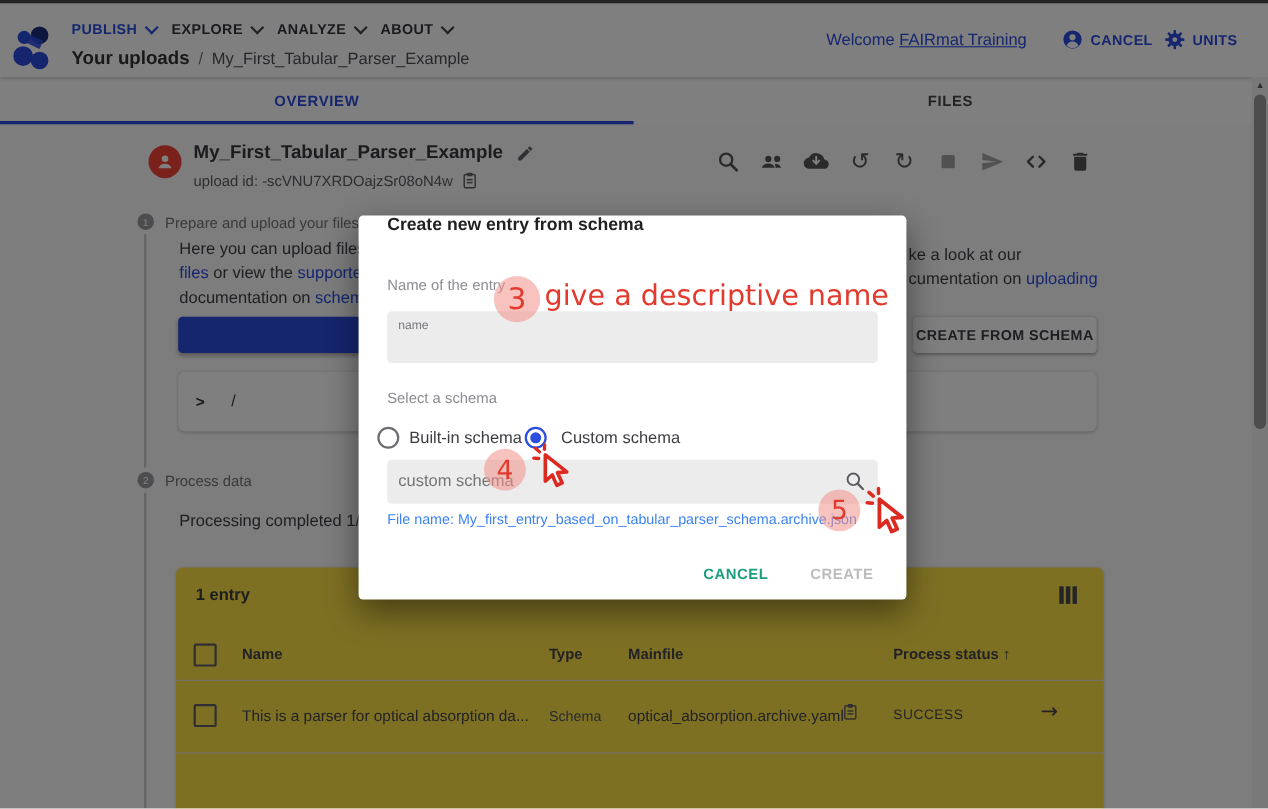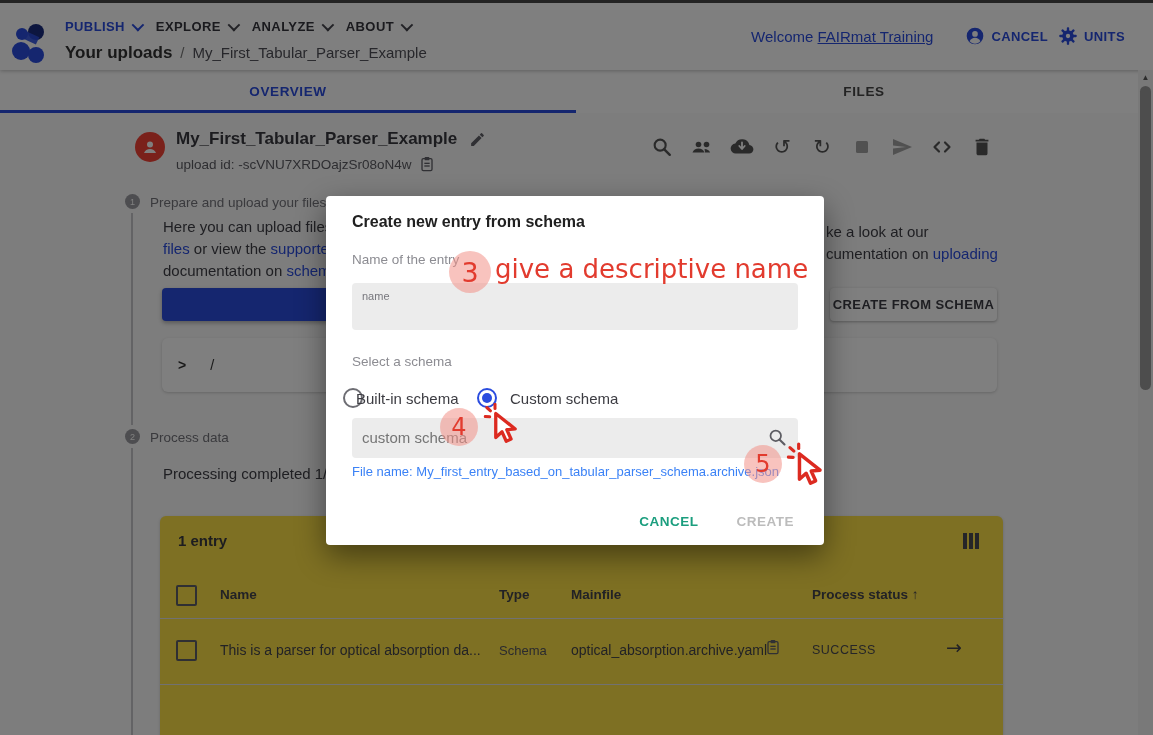--- a/index.html
+++ b/index.html
@@ -87,21 +87,21 @@
   .sb-track{position:absolute;left:1138px;top:70px;width:15px;height:665px;background:#f2f2f2;z-index:3;}
   .sb-arrow{position:absolute;left:1138px;top:71px;width:15px;height:13px;text-align:center;font-size:8px;
             color:#5a5a5a;cursor:pointer;z-index:3;line-height:13px;}
   .sb-thumb{position:absolute;left:1140px;top:86px;width:11px;height:304px;background:#9b9b9b;border-radius:6px;
             cursor:pointer;z-index:3;}
 
   
   .backdrop{position:absolute;left:0;top:0;width:1153px;height:735px;background:rgba(0,0,0,0.5);z-index:10;}
   .modal{position:absolute;left:326px;top:196px;width:498px;height:349px;background:#fff;border-radius:4px;
          box-shadow:0 11px 30px rgba(0,0,0,.45);z-index:20;}
-  .modal-title{position:absolute;left:26px;top:17px;font-size:16px;font-weight:bold;color:#212121;}
+  .modal-title{position:absolute;left:26px;top:0;font-size:16px;font-weight:bold;color:#212121;}
   .section-label{position:absolute;font-size:13.5px;color:#8c8c92;}
   .filled-field{position:absolute;left:26px;background:#ececec;border-radius:4px;box-sizing:border-box;}
   .field-label{position:absolute;left:10px;top:7px;font-size:11px;color:#77777d;}
   .field-input{position:absolute;left:10px;right:10px;border:none;outline:none;background:transparent;
                font-family:"Liberation Sans",sans-serif;color:#303036;padding:0;}
   .radio{position:absolute;width:16px;height:16px;border:2px solid #6d6d73;border-radius:50%;cursor:pointer;}
   .radio.checked{border-color:#2a4cdf;}
   .radio.checked::after{content:"";position:absolute;left:3px;top:3px;width:10px;height:10px;border-radius:50%;background:#2a4cdf;}
   .radio-label{position:absolute;font-size:15px;color:#3c3c42;cursor:pointer;}
   .helper{position:absolute;left:26px;top:268px;font-size:13px;color:#3b82f6;white-space:nowrap;}
@@ -339,21 +339,21 @@
     <div class="modal-title">Create new entry from schema</div>
     <div class="section-label" style="left:26px;top:56px;">Name of the entry</div>
 
     <div class="filled-field" style="top:87px;width:446px;height:47px;">
       <span class="field-label">name</span>
     </div>
 
     <div class="section-label" style="left:26px;top:158px;">Select a schema</div>
 
     <div class="radio" style="left:17px;top:192px;"></div>
-    <div class="radio-label" style="left:30px;top:194px;">Built-in schema</div>
+    <div class="radio-label" style="left:46px;top:194px;">Built-in schema</div>
     <div class="radio checked" style="left:151px;top:192px;"></div>
     <div class="radio-label" style="left:184px;top:194px;">Custom schema</div>
 
     <div class="filled-field" style="top:222px;width:446px;height:40px;">
       <input class="field-input" style="top: 11px; font-size: 15px; right: 40px;" placeholder="custom schema">
       <svg class="abs" style="right:10px;top:9px;" width="21" height="21" viewBox="0 0 24 24">
         <circle cx="10" cy="10" r="6" fill="none" stroke="#5c5c62" stroke-width="2"></circle>
         <line x1="14.5" y1="14.5" x2="20" y2="20" stroke="#5c5c62" stroke-width="2.4" stroke-linecap="round"></line>
       </svg>
     </div>

